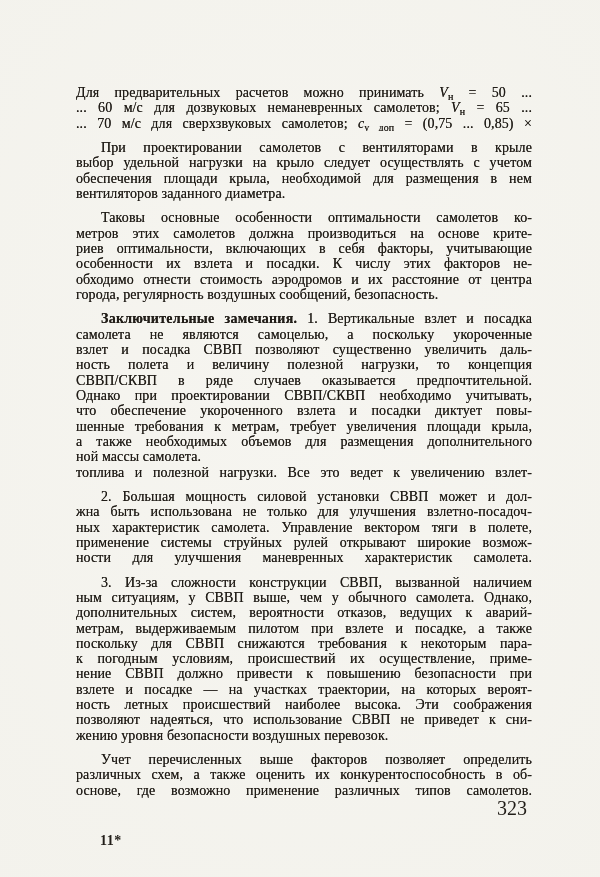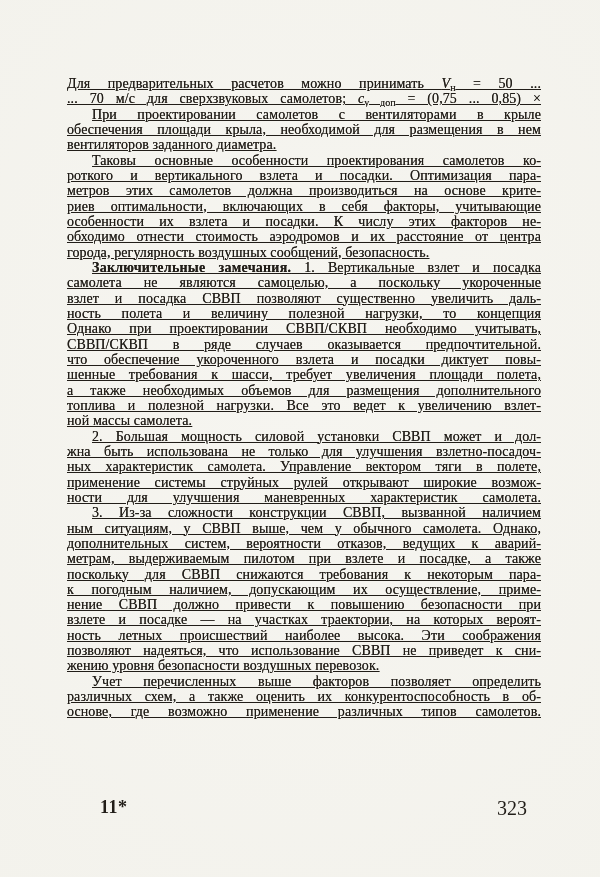--- a/index.html
+++ b/index.html
@@ -16,90 +16,91 @@
     color: #211d18;
   }
   .text-block {
     position: absolute;
     left: 67px; top: 76px; width: 474px;
     font-size: 14px;
     line-height: 15.34px;
     letter-spacing: 0.1px;
     text-shadow: 0 0 0.35px rgba(33,29,24,0.85);
   }
-  .para { margin: 0; text-decoration: underline; }
+  .para { margin: 9px; }
   .tline {
     height: 15.34px;
     overflow: hidden;
   }
   .tline.just { text-align: justify; }
   .tline.just::after { content: ""; display: inline-block; width: 100%; height: 0; }
   .para.indent > .tline:first-child { text-indent: 25px; }
   .var { font-style: italic; }
   .bold { font-weight: bold; letter-spacing: 0.25px; }
   .sub { font-size: 10px; position: relative; top: 3px; letter-spacing: 0; }
   .footer-mark {
-    position: absolute; left: 100px; top: 797px;
-    font-size: 18px; font-weight: bold; letter-spacing: 0.5px;
+    position: absolute; left: 100px; top: 833px;
+    font-size: 14px; font-weight: bold; letter-spacing: 0.5px;
   }
   .footer-page {
     position: absolute; right: 73px; top: 797px;
     font-size: 20px;
   }
 </style>
 </head>
 <body>
 
 <div class="scan-page">
   <div class="text-block">
       <div class="para">
         <div class="tline just">Для предварительных расчетов можно принимать <span class="var">V</span><span class="sub">н</span> = 50 ...</div>
+        <div class="tline just">... 60 м/с для дозвуковых неманевренных самолетов; <span class="var">V</span><span class="sub">н</span> = 65 ...</div>
         <div class="tline just">... 70 м/с для сверхзвуковых самолетов; <span class="var">c</span><span class="sub">у доп</span> = (0,75 ... 0,85) ×</div>
       </div>
       <div class="para indent">
         <div class="tline just">При проектировании самолетов с вентиляторами в крыле</div>
+        <div class="tline just">выбор удельной нагрузки на крыло следует осуществлять с учетом</div>
         <div class="tline just">обеспечения площади крыла, необходимой для размещения в нем</div>
         <div class="tline">вентиляторов заданного диаметра.</div>
       </div>
       <div class="para indent">
-        <div class="tline just">Таковы основные особенности проектирования самолетов ко-</div>
-        <div class="tline just">роткого и вертикального взлета и посадки. Оптимизация пара-</div>
+        <div class="tline just">Таковы основные особенности оптимальности самолетов ко-</div>
         <div class="tline just">метров этих самолетов должна производиться на основе крите-</div>
         <div class="tline just">риев оптимальности, включающих в себя факторы, учитывающие</div>
         <div class="tline just">особенности их взлета и посадки. К числу этих факторов не-</div>
         <div class="tline just">обходимо отнести стоимость аэродромов и их расстояние от центра</div>
         <div class="tline">города, регулярность воздушных сообщений, безопасность.</div>
       </div>
       <div class="para indent">
         <div class="tline just"><span class="bold">Заключительные замечания.</span> 1. Вертикальные взлет и посадка</div>
         <div class="tline just">самолета не являются самоцелью, а поскольку укороченные</div>
         <div class="tline just">взлет и посадка СВВП позволяют существенно увеличить даль-</div>
         <div class="tline just">ность полета и величину полезной нагрузки, то концепция</div>
+        <div class="tline just">СВВП/СКВП в ряде случаев оказывается предпочтительной.</div>
         <div class="tline just">Однако при проектировании СВВП/СКВП необходимо учитывать,</div>
-        <div class="tline just">СВВП/СКВП в ряде случаев оказывается предпочтительной.</div>
         <div class="tline just">что обеспечение укороченного взлета и посадки диктует повы-</div>
-        <div class="tline just">шенные требования к шасси, требует увеличения площади полета,</div>
+        <div class="tline just">шенные требования к метрам, требует увеличения площади крыла,</div>
         <div class="tline just">а также необходимых объемов для размещения дополнительного</div>
+        <div class="tline">ной массы самолета.</div>
         <div class="tline just">топлива и полезной нагрузки. Все это ведет к увеличению взлет-</div>
-        <div class="tline">ной массы самолета.</div>
       </div>
       <div class="para indent">
         <div class="tline just">2. Большая мощность силовой установки СВВП может и дол-</div>
         <div class="tline just">жна быть использована не только для улучшения взлетно-посадоч-</div>
         <div class="tline just">ных характеристик самолета. Управление вектором тяги в полете,</div>
         <div class="tline just">применение системы струйных рулей открывают широкие возмож-</div>
         <div class="tline just">ности для улучшения маневренных характеристик самолета.</div>
       </div>
       <div class="para indent">
         <div class="tline just">3. Из-за сложности конструкции СВВП, вызванной наличием</div>
         <div class="tline just">ным ситуациям, у СВВП выше, чем у обычного самолета. Однако,</div>
         <div class="tline just">дополнительных систем, вероятности отказов, ведущих к аварий-</div>
         <div class="tline just">метрам, выдерживаемым пилотом при взлете и посадке, а также</div>
         <div class="tline just">поскольку для СВВП снижаются требования к некоторым пара-</div>
-        <div class="tline just">к погодным наличием, допускающим их осуществление, приме-</div>
+        <div class="tline just">к погодным условиям, происшествий их осуществление, приме-</div>
         <div class="tline just">нение СВВП должно привести к повышению безопасности при</div>
         <div class="tline just">взлете и посадке — на участках траектории, на которых вероят-</div>
         <div class="tline just">ность летных происшествий наиболее высока. Эти соображения</div>
         <div class="tline just">позволяют надеяться, что использование СВВП не приведет к сни-</div>
         <div class="tline">жению уровня безопасности воздушных перевозок.</div>
       </div>
       <div class="para indent">
         <div class="tline just">Учет перечисленных выше факторов позволяет определить</div>
         <div class="tline just">различных схем, а также оценить их конкурентоспособность в об-</div>
         <div class="tline just">основе, где возможно применение различных типов самолетов.</div>

